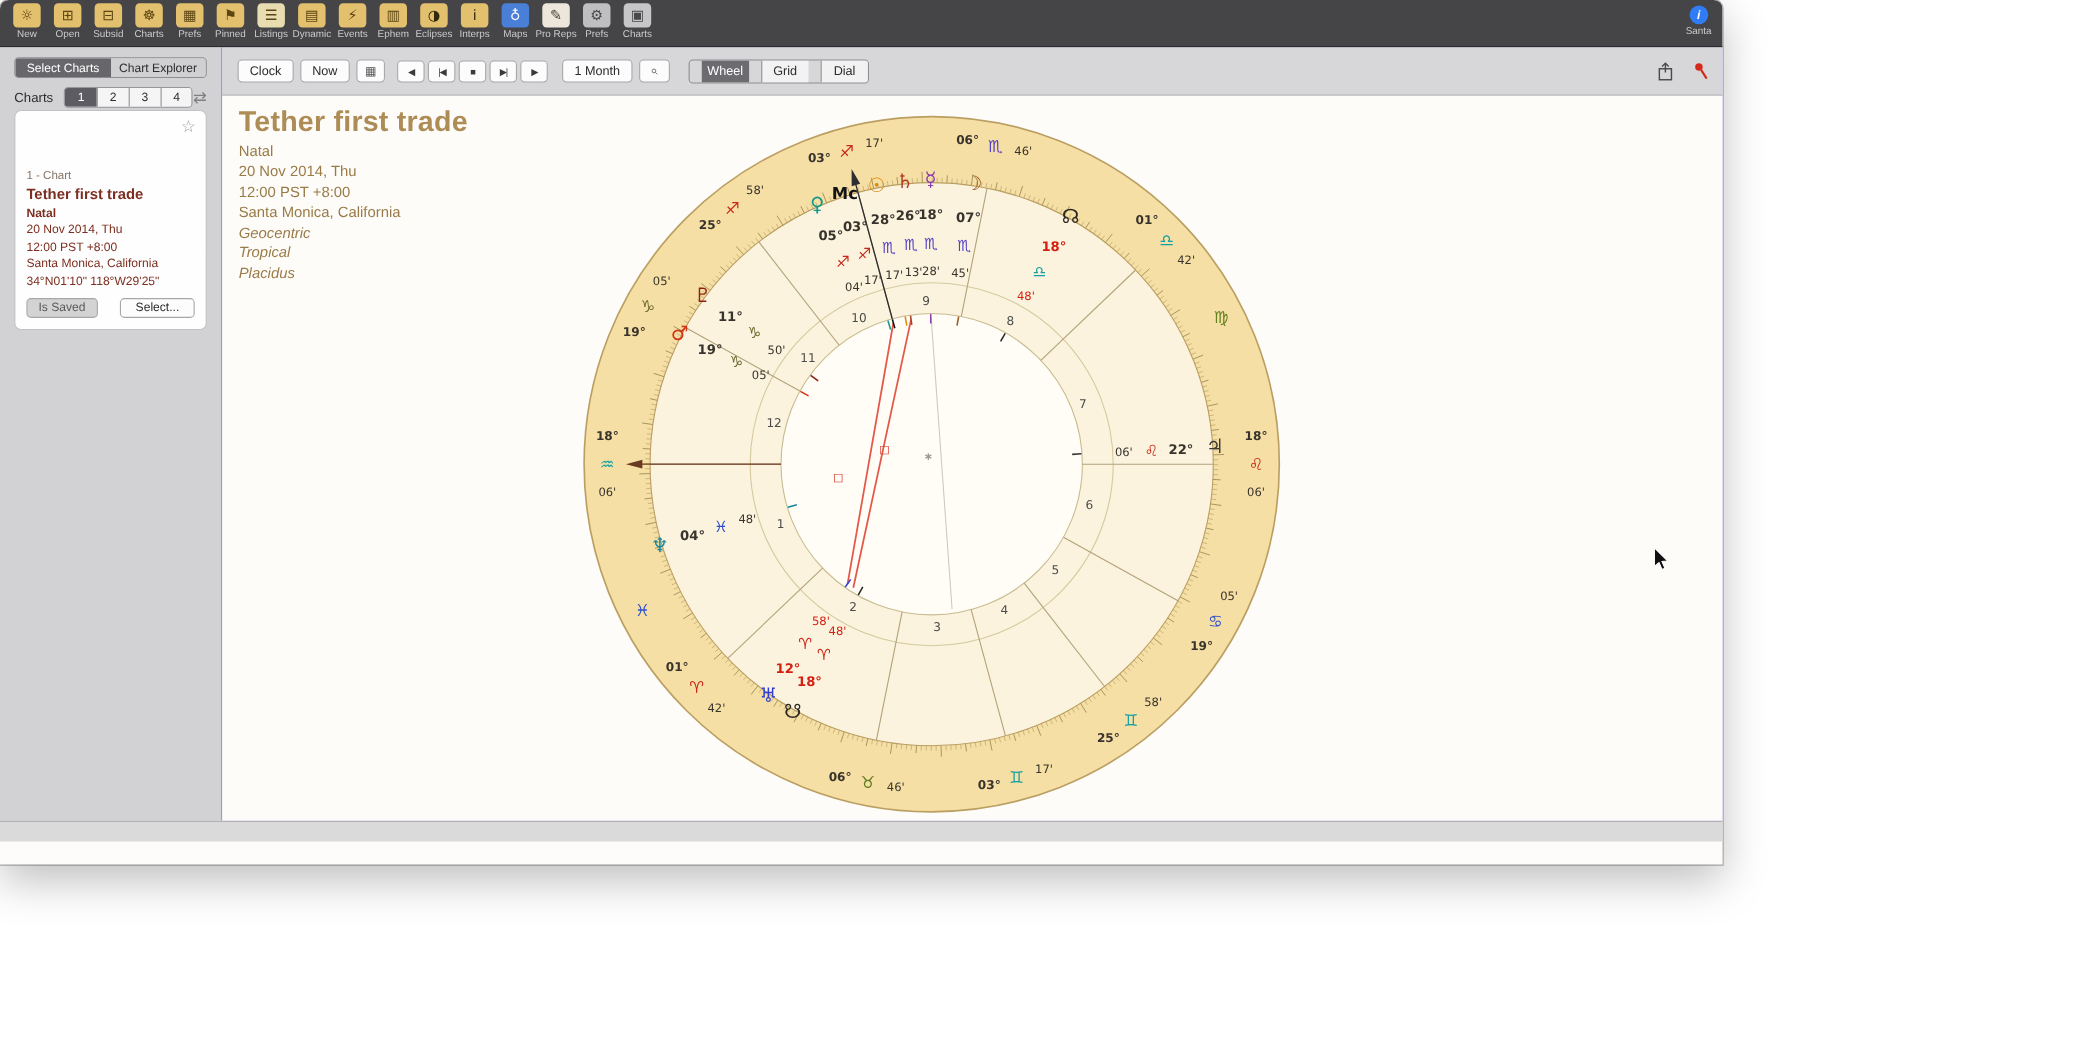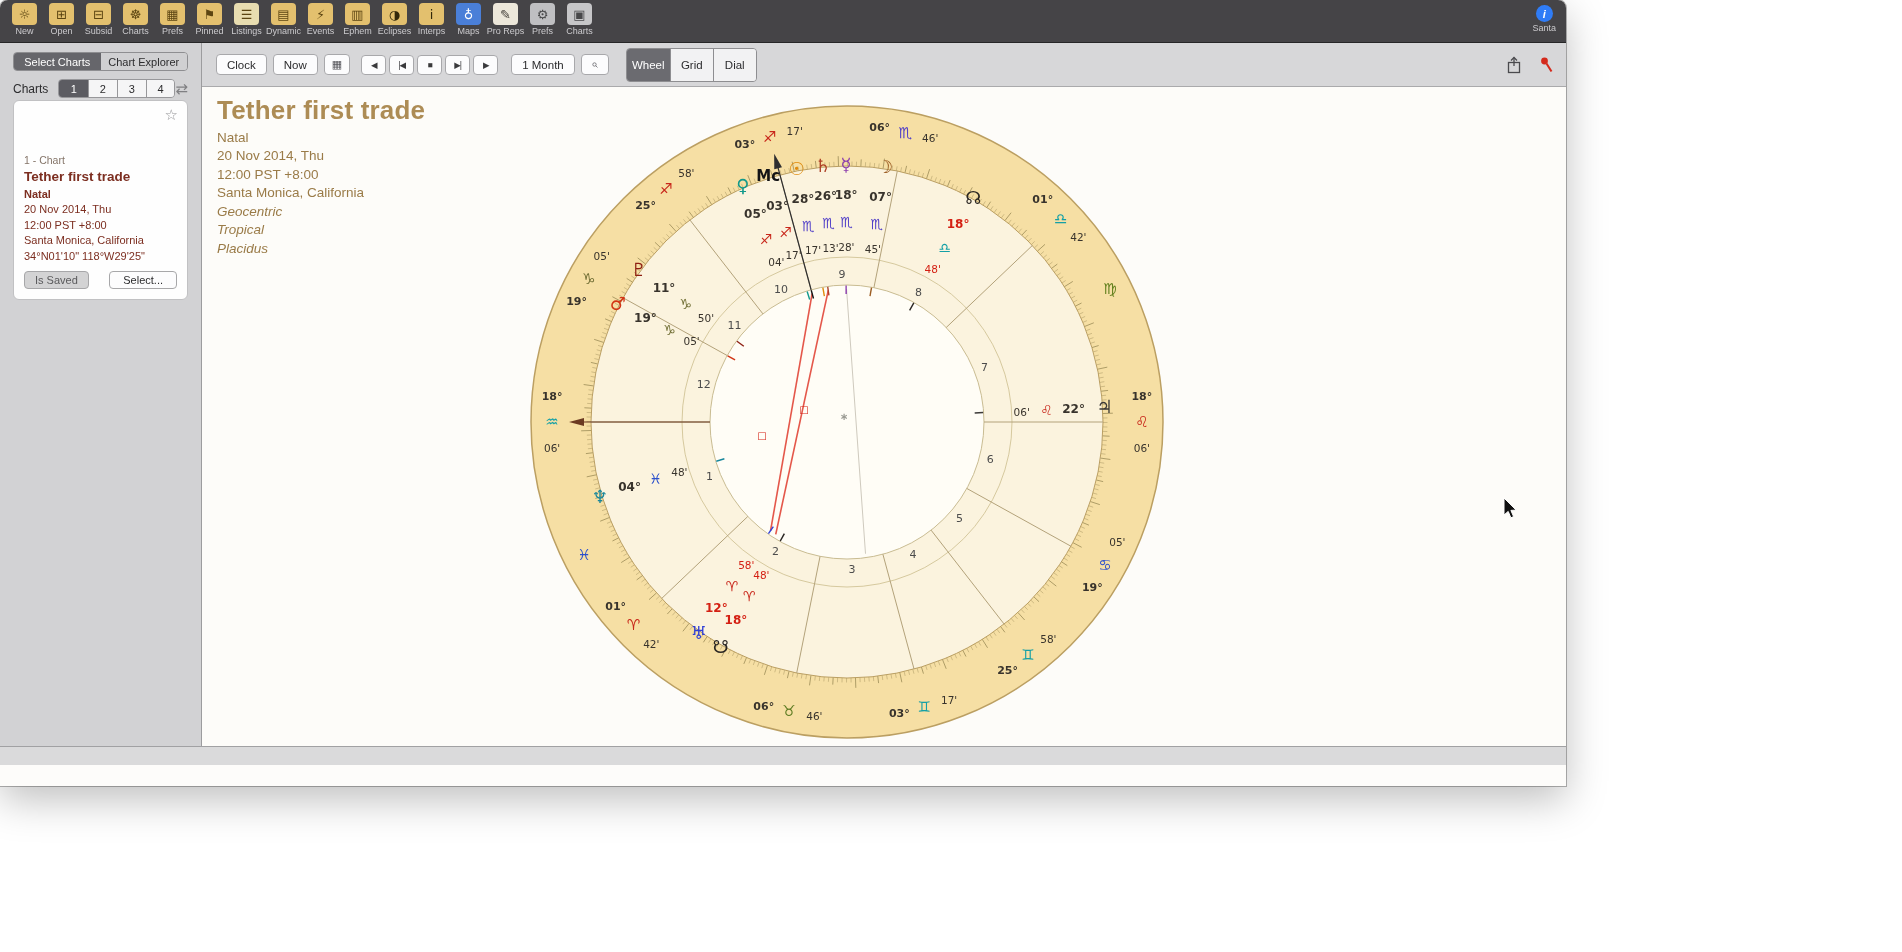--- a/index.html
+++ b/index.html
@@ -61,22 +61,22 @@
                   padding:0 14px; position:relative; flex:none; }
   .mbtn { height:21px; background:#fcfcfd; border:1px solid #a8a8ab; border-radius:4px; font-size:11.5px; color:#2c2c2e;
           display:inline-flex; align-items:center; justify-content:center; padding:0 10px; font-family:inherit; }
   .mbtn + .mbtn { margin-left:6px; }
   .transport { display:flex; gap:3px; margin-left:11px; }
   .tbtn { width:25px; height:20px; background:#fcfcfd; border:1px solid #a8a8ab; border-radius:4px; font-size:8.5px;
           color:#3a3a3c; display:flex; align-items:center; justify-content:center; font-family:inherit; letter-spacing:-1px; }
   .period { margin-left:13px; }
   .searchbtn { margin-left:13px; width:28px; }
   .seg { display:flex; border:1px solid #8e8e91; border-radius:4px; overflow:hidden; margin-left:17px; }
-  .seg-item { width:43px; height:32px; display:flex; align-items:center; justify-content:center; font-size:11.5px;
-              background:#f2f2f3; color:#2c2c2e; border-left:1px solid #8e8e91; cursor:default; }
+  .seg-item { width:43px; height:20px; display:flex; align-items:center; justify-content:center; font-size:11.5px;
+              background:#f2f2f3; color:#2c2c2e; border-left:1px solid #8e8e91; cursor:default;margin-left:11px; }
   .seg-item:first-child { border-left:none; }
   .seg-item.sel { background:#6b6b70; color:#fff; }
   .right-icons { position:absolute; right:12px; top:0; height:44px; display:flex; align-items:center; gap:17px; }
 
   .chart-area { position:relative; flex:1; overflow:hidden; background:#fdfcf9; }
   .chart-header { position:absolute; left:15px; top:8px; color:#a2824c; z-index:3; }
   .ch-title { font-size:26px; font-weight:bold; color:#ad8c55; letter-spacing:0.2px; }
   .ch-line { font-size:13.5px; margin-top:3.5px; color:#9a7b48; }
   .ch-line.it { font-style:italic; }
 

